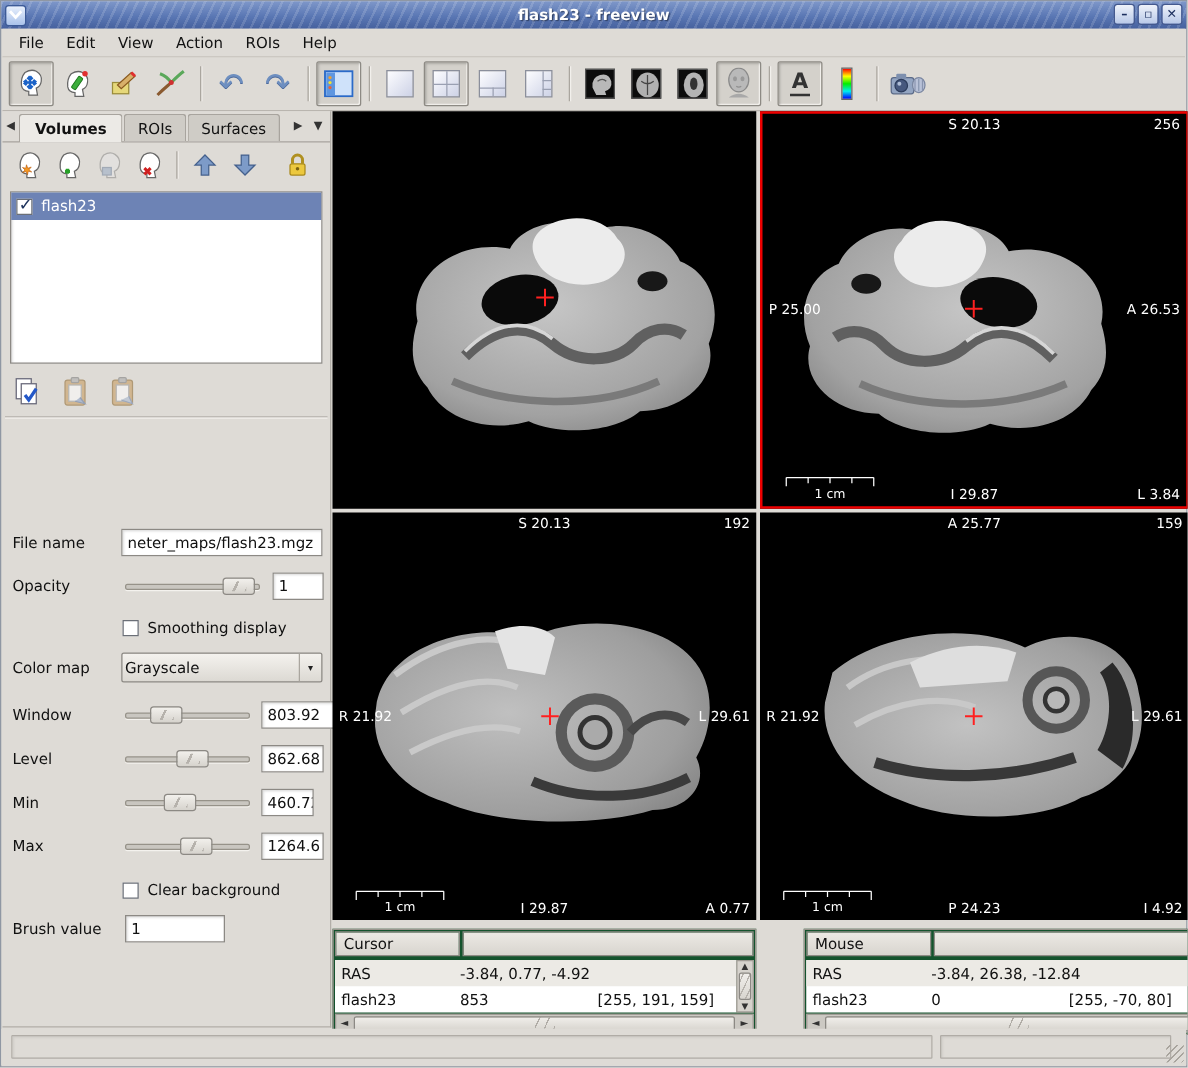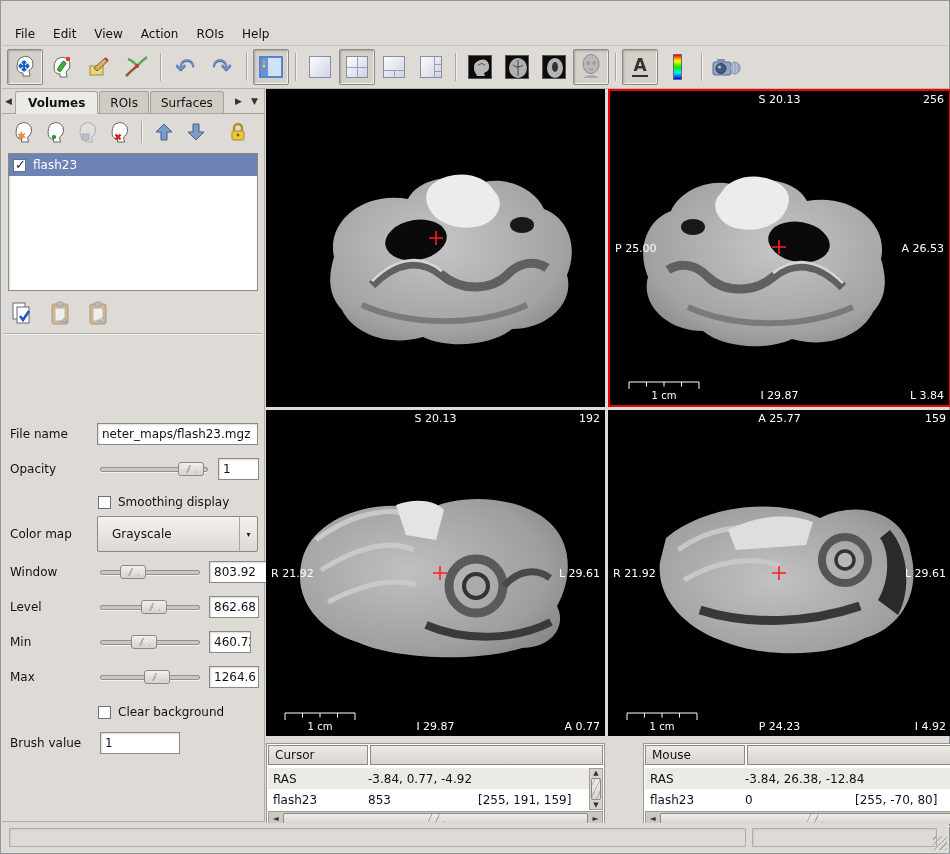--- a/index.html
+++ b/index.html
@@ -118,43 +118,43 @@
     background:#c9c6c0; border:1px solid #969289; border-radius:2px;
     box-shadow:0 1px 0 #f4f2ee; }
   .slider .handle {
     position:absolute; top:1px; width:26px; height:14px; border:1px solid #8c8984; border-radius:3px;
     background:
       repeating-linear-gradient(115deg, transparent 0 4px, #b6b2ac 4px 6px, transparent 6px 9px) ,
       linear-gradient(180deg,#f2f0ec,#d6d3cd);
     background-position:center, center; background-size:12px 8px, 100% 100%; background-repeat:no-repeat, no-repeat;
   }
   .combo {
-    height:36px; border:1px solid #8c8984; border-radius:2px;
+    height:24px; border:1px solid #8c8984; border-radius:2px;
     background:linear-gradient(180deg,#f4f2ee,#dcd9d3);
-    display:flex; align-items:center; padding-left:14px; position:relative;
+    display:flex; align-items:center; padding-left:2px; position:relative;
   }
   .combo .arrow-btn {
     position:absolute; right:0; top:0; bottom:0; width:18px; border-left:1px solid #aaa69f;
     display:flex; flex-direction:column; align-items:center; justify-content:center; font-size:8px; color:#222;
   }
 
   
   .vp { position:absolute; background:#000; overflow:hidden; }
   .vp.active { border:2px solid #e00; }
   .vp-label { position:absolute; color:#fff; font-size:11px; font-family:"DejaVu Sans",sans-serif; }
   .vl-top { top:2px; left:50%; transform:translateX(-50%); }
   .vl-slice { top:2px; right:5px; }
   .vl-left { left:5px; top:50%; transform:translateY(-50%); }
   .vl-right { right:5px; top:50%; transform:translateY(-50%); }
   .vl-bottom { bottom:3px; left:50%; transform:translateX(-50%); }
   .vl-corner { bottom:3px; right:5px; }
   .scalebar { position:absolute; left:18px; bottom:4px; width:72px; color:#fff; font-size:10px; text-align:center; }
 
   
-  .info-panel { position:absolute; top:742px; height:85px; background:#ffffff; border:1px solid #9b978f; }
+  .info-panel { position:absolute; top:742px; height:85px; background:#14532d; border:1px solid #9b978f; }
   .ip-header { display:flex; height:22px; gap:2px; padding:1px; }
   .ip-h { border:1px solid #8d8a84; background:linear-gradient(180deg,#ece9e4,#d8d5cf);
           display:flex; align-items:center; padding-left:6px; }
   .ip-body { position:absolute; left:1px; right:15px; top:24px; height:42px; background:#fff; overflow:hidden; }
   .ip-row { display:flex; height:21px; align-items:center; }
   .ip-row.alt { background:#eceae5; }
   .ip-c1 { width:100px; padding-left:5px; }
   .ip-c2 { width:110px; }
   .vscroll { position:absolute; right:1px; top:24px; width:14px; height:42px;
     background:#d6d3cd; border:1px solid #a19d96; display:flex; flex-direction:column; justify-content:space-between; align-items:center; font-size:7px; color:#333; }
@@ -176,20 +176,33 @@
   .grip { position:absolute; right:2px; bottom:2px; width:14px; height:14px;
     background:repeating-linear-gradient(135deg, transparent 0 2px, #a8a49d 2px 3px, transparent 3px 4px); }
 
   svg { display:block; }
 </style>
 </head>
 <body>
 
 <div class="win">
 
+  <div class="titlebar">
+    <div class="winmenu-btn">
+      <svg width="11" height="8">
+          <path d="M1,1 L5.5,6 L10,1" stroke="#fff" stroke-width="2.2" fill="none"></path>
+        </svg>
+    </div>
+    <div class="title">flash23 - freeview</div>
+    <div class="winbtns">
+      <div class="winbtn">–</div>
+      <div class="winbtn">▫</div>
+      <div class="winbtn">✕</div>
+    </div>
+  </div>
 
   <div class="menubar">
     <span class="menu-item">File</span>
     <span class="menu-item">Edit</span>
     <span class="menu-item">View</span>
     <span class="menu-item">Action</span>
     <span class="menu-item">ROIs</span>
     <span class="menu-item">Help</span>
   </div>
 

